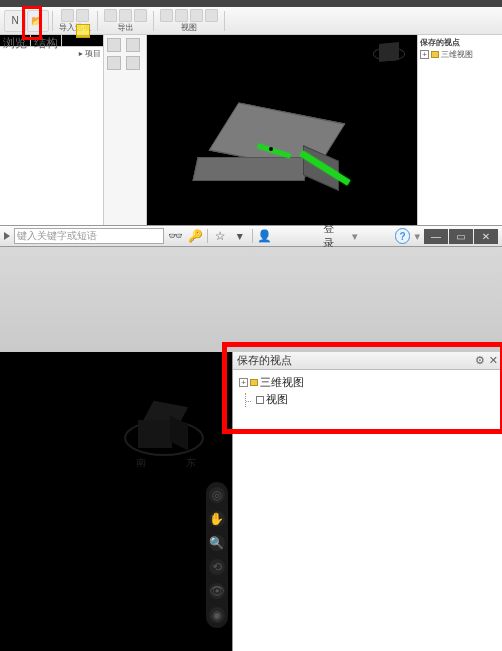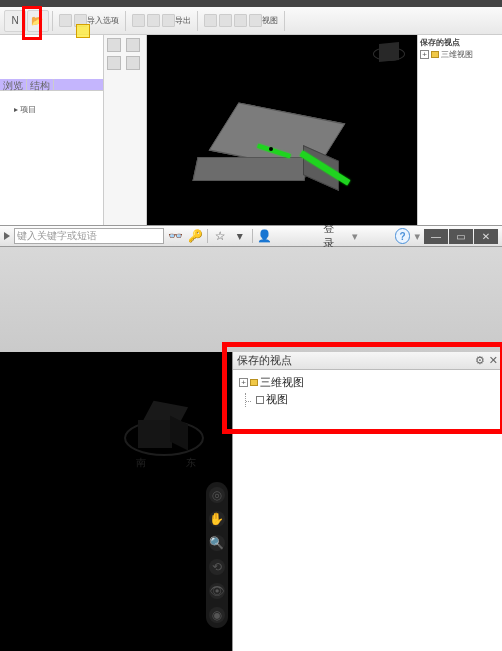--- a/index.html
+++ b/index.html
@@ -4,32 +4,32 @@
 <style>
   * { box-sizing: border-box; margin: 0; padding: 0; }
   body { width: 502px; height: 651px; font-family: "Microsoft YaHei", sans-serif; font-size: 11px; background: #fff; overflow: hidden; }
   
   
   .top-region { width: 502px; height: 225px; position: relative; background: #f0f0f0; }
   .title-bar { height: 7px; background: #444; }
   .ribbon { height: 28px; background: linear-gradient(#fafafa,#e8e8e8); border-bottom: 1px solid #ccc; display: flex; align-items: center; padding: 0 4px; gap: 1px; }
   .ribbon-btn { width: 22px; height: 22px; background: #eee; border: 1px solid #d4d4d4; border-radius: 2px; display: flex; align-items: center; justify-content: center; color: #555; font-size: 10px; }
   .ribbon-sep { width: 1px; height: 20px; background: #ccc; margin: 0 2px; }
-  .ribbon-group { display: flex; flex-direction: row; align-items: center; padding: 0 3px; font-size: 8px; color: #555; }
+  .ribbon-group { display: flex; flex-direction: column; align-items: center; padding: 0 3px; font-size: 8px; color: #555; }
   .ribbon-icons-row { display: flex; gap: 2px; }
   .ribbon-small { width: 13px; height: 13px; background: #e0e0e0; border: 1px solid #ccc; border-radius: 1px; }
   .highlight-red { position: absolute; border: 3px solid #ff0000; pointer-events: none; z-index: 50; }
   .hl1 { top: 6px; left: 22px; width: 20px; height: 34px; }
   .highlight-yellow { position: absolute; top: 24px; left: 76px; width: 14px; height: 14px; background: rgba(255,235,59,0.8); border: 1px solid #d4a000; z-index: 49; }
   
   .top-body { display: flex; height: 190px; }
   .left-panel { width: 104px; background: #fff; border-right: 1px solid #ccc; }
-  .left-panel-tabs { height: 12px; background: #c4b5fd; display: flex; font-size: 10px; color: #666; border-bottom: 1px solid #ccc; margin-top: 44px; }
+  .left-panel-tabs { height: 12px; background: #000000; display: flex; font-size: 12px; color: #666; border-bottom: 1px solid #ccc; }
   .left-panel-tabs span { padding: 0 3px; border-right: 1px solid #ccc; }
-  .tree-area { padding: 12px; font-size: 8px; color: #555; }
+  .tree-area { padding: 0; font-size: 8px; color: #555; text-align: right; }
   .tree-item { padding: 1px 2px; }
   
   .mid-panel { width: 43px; background: #f6f6f6; border-right: 1px solid #ccc; padding: 2px; }
   .mid-icon { width: 14px; height: 14px; background: #ddd; border: 1px solid #bbb; margin: 1px; display: inline-block; }
   
   .viewport { flex: 1; background: #000; position: relative; }
   .view-cube { position: absolute; top: 6px; right: 8px; width: 40px; height: 40px; opacity: 0.45; }
   .view-cube .ring { position: absolute; top: 6px; left: 4px; width: 32px; height: 14px; border: 1px solid #666; border-radius: 50%; }
   .view-cube .cube { position: absolute; top: 2px; left: 10px; width: 20px; height: 18px; background: #595959; transform: skewY(-6deg); }
   .box3d { position: absolute; top: 78px; left: 48px; width: 160px; height: 80px; }

